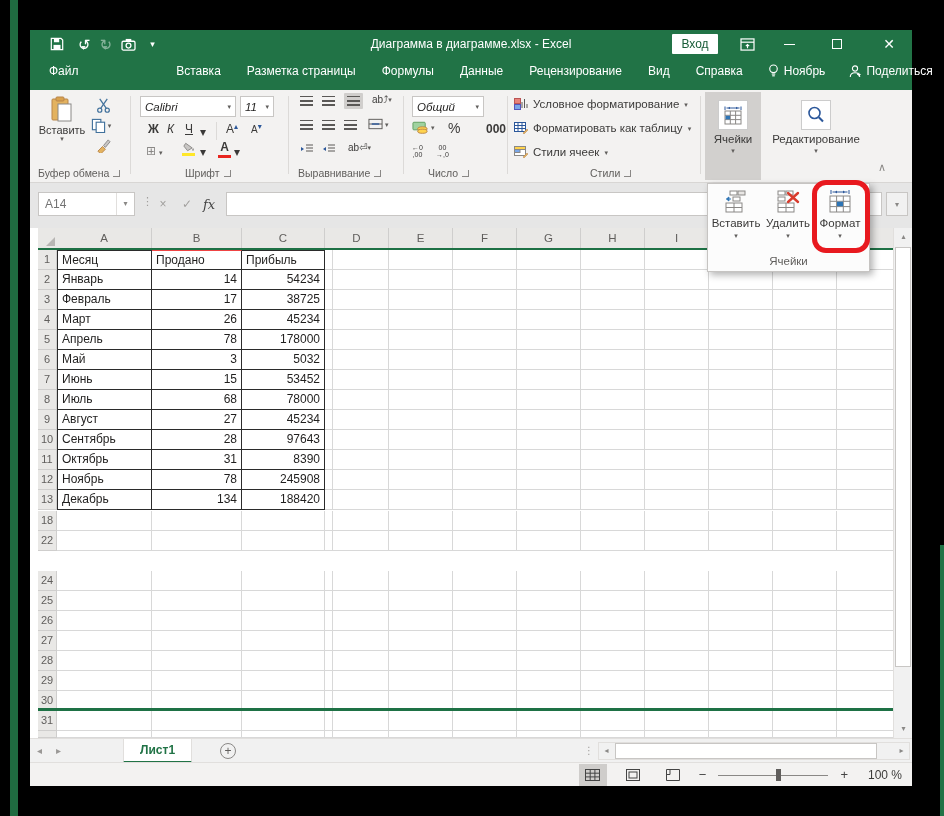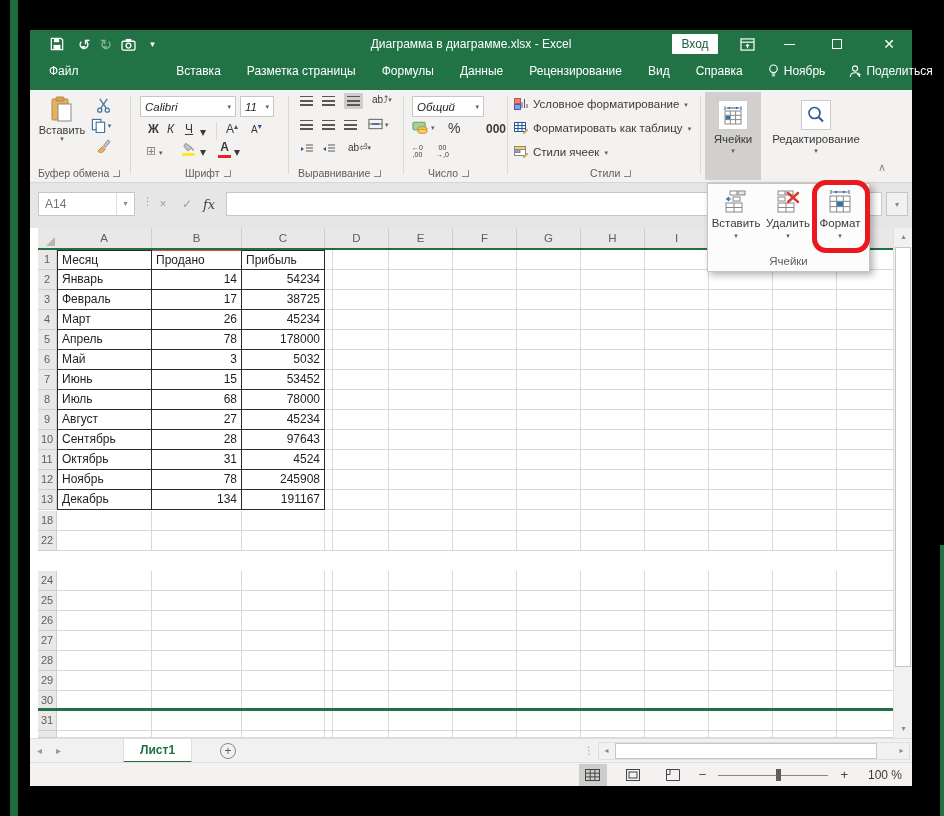--- a/index.html
+++ b/index.html
@@ -529,35 +529,35 @@
         <div class="rh">10</div>
         <div class="cell w-a tb tb-first">Сентябрь</div>
         <div class="cell w-b tb num">28</div>
         <div class="cell w-c tb num">97643</div>
         <div class="gfill"></div>
       </div>
     <div class="grow" style="top:222px">
         <div class="rh">11</div>
         <div class="cell w-a tb tb-first">Октябрь</div>
         <div class="cell w-b tb num">31</div>
-        <div class="cell w-c tb num">4524</div>
+        <div class="cell w-c tb num">8390</div>
         <div class="gfill"></div>
       </div>
     <div class="grow" style="top:242px">
         <div class="rh">12</div>
         <div class="cell w-a tb tb-first">Ноябрь</div>
         <div class="cell w-b tb num">78</div>
         <div class="cell w-c tb num">245908</div>
         <div class="gfill"></div>
       </div>
     <div class="grow" style="top:262px">
         <div class="rh">13</div>
         <div class="cell w-a tb tb-first">Декабрь</div>
         <div class="cell w-b tb num">134</div>
-        <div class="cell w-c tb num">191167</div>
+        <div class="cell w-c tb num">188420</div>
         <div class="gfill"></div>
       </div>
 
     <div id="hidden-line"></div>
 
     <div class="grow" style="top:283px">
         <div class="rh">18</div>
         <div class="cell w-a gl"></div>
         <div class="cell w-b gl"></div>
         <div class="cell w-c gl"></div>

